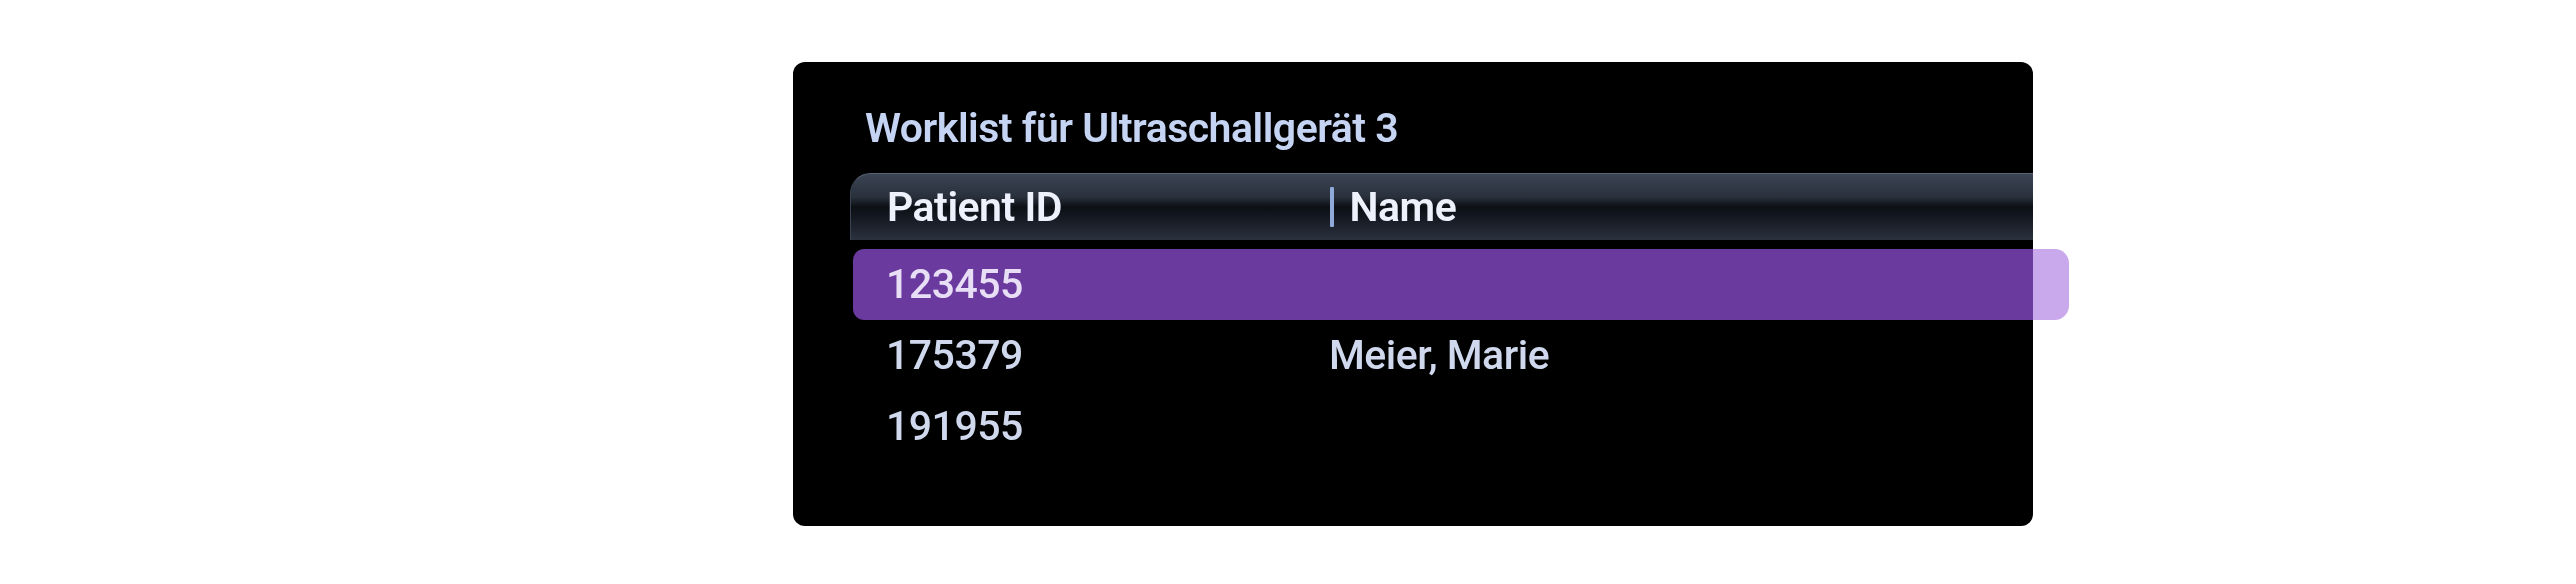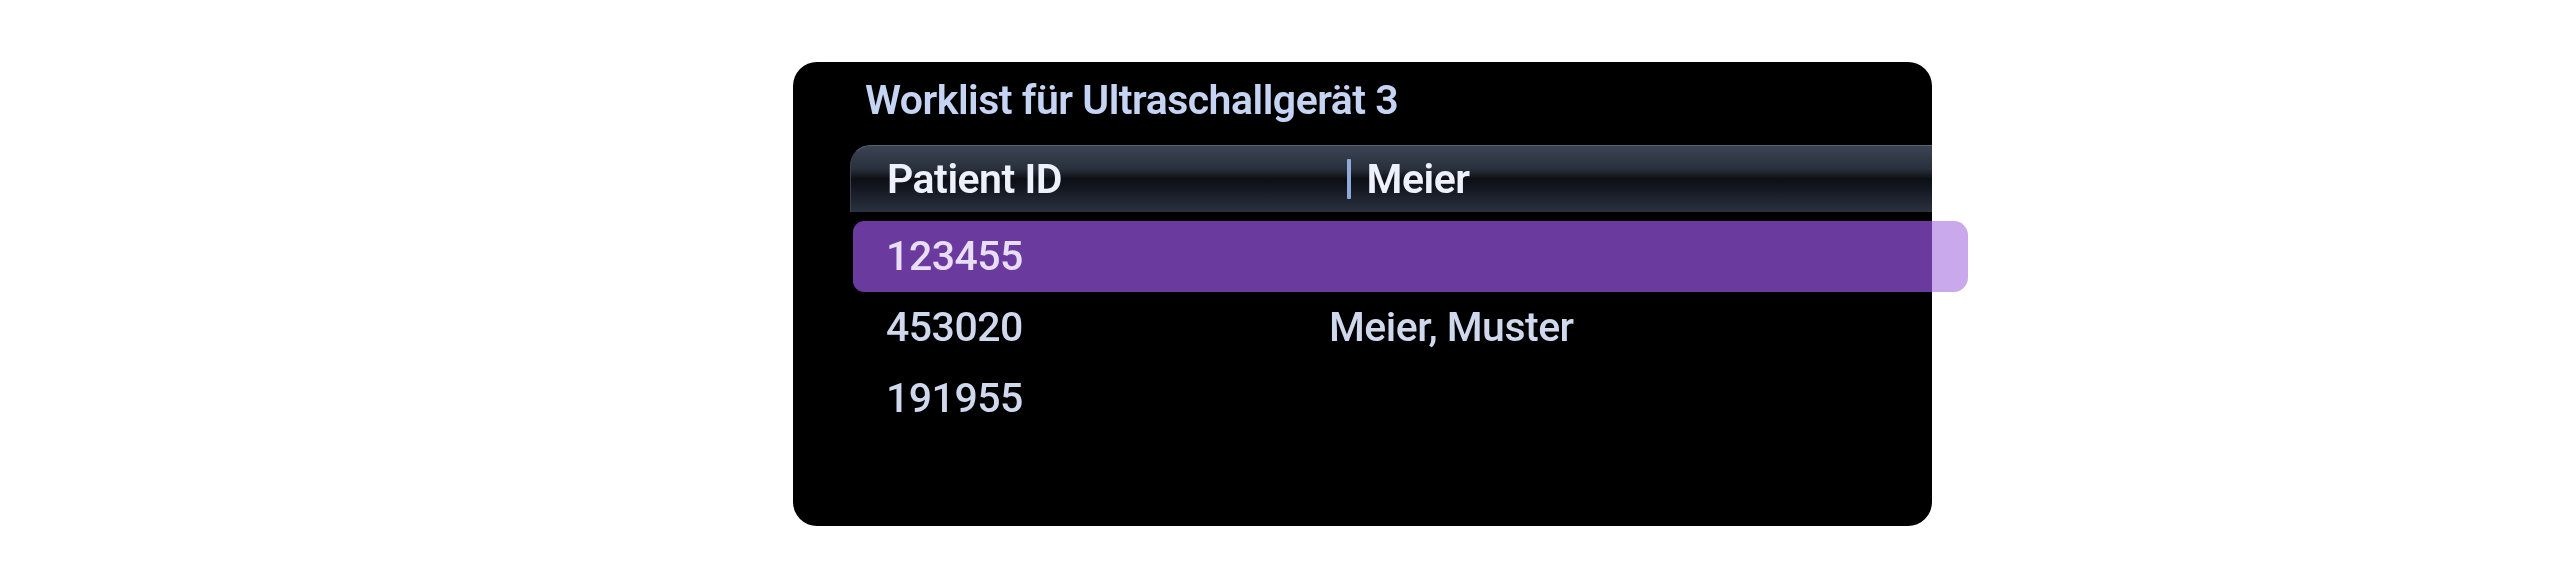--- a/index.html
+++ b/index.html
@@ -8,27 +8,27 @@
     width: 2726px;
     height: 584px;
     background: #ffffff;
     font-family: -apple-system, BlinkMacSystemFont, "Segoe UI", Roboto, "Helvetica Neue", Arial, sans-serif;
   }
 
   .panel {
     position: absolute;
     left: 793px;
     top: 62px;
-    width: 1139px;
+    width: 1240px;
     height: 464px;
     background: #000000;
-    border-radius: 24px;
+    border-radius: 12px;
     overflow: visible;
     box-sizing: border-box;
-    padding-top: 14px;
+    padding-top: 42px;
   }
 
   .panel-title {
     color: #c6d4f4;
     font-size: 41px;
     font-weight: 600;
     letter-spacing: -0.5px;
     margin: 0 0 20.6px 72px;
   }
 
@@ -46,21 +46,20 @@
       #29303c 35%,
       #0c0f14 50%,
       #141821 65%,
       #2b323f 100%
     );
     border-top: 1px solid #5a6374;
     border-left: 1px solid #3a4150;
     border-top-left-radius: 20.6px;
     box-sizing: border-box;
     padding-left: 36px;
-    gap: 17px;
   }
 
   .col-id {
     width: 443px;
     flex: 0 0 443px;
   }
   .col-name {
     flex: 1 1 auto;
   }
 
@@ -132,33 +131,33 @@
 <div class="panel">
 
   <div class="panel-title">Worklist für Ultraschallgerät 3</div>
 
   <div class="table-wrap">
 
     <div class="header-row">
       <div class="header-cell col-id">Patient ID</div>
       <div class="header-cell col-name">
         <span class="header-divider"></span>
-        <span>Meier</span>
+        <span>Name</span>
       </div>
     </div>
 
     <div class="rows">
 
       <div class="row selected">
         <div class="cell col-id">123455</div>
       </div>
 
       <div class="row">
-        <div class="cell col-id">453020</div>
-        <div class="cell col-name">Meier, Muster</div>
+        <div class="cell col-id">175379</div>
+        <div class="cell col-name">Meier, Marie</div>
       </div>
 
       <div class="row">
         <div class="cell col-id">191955</div>
       </div>
 
     </div>
   </div>
 </div>
 

